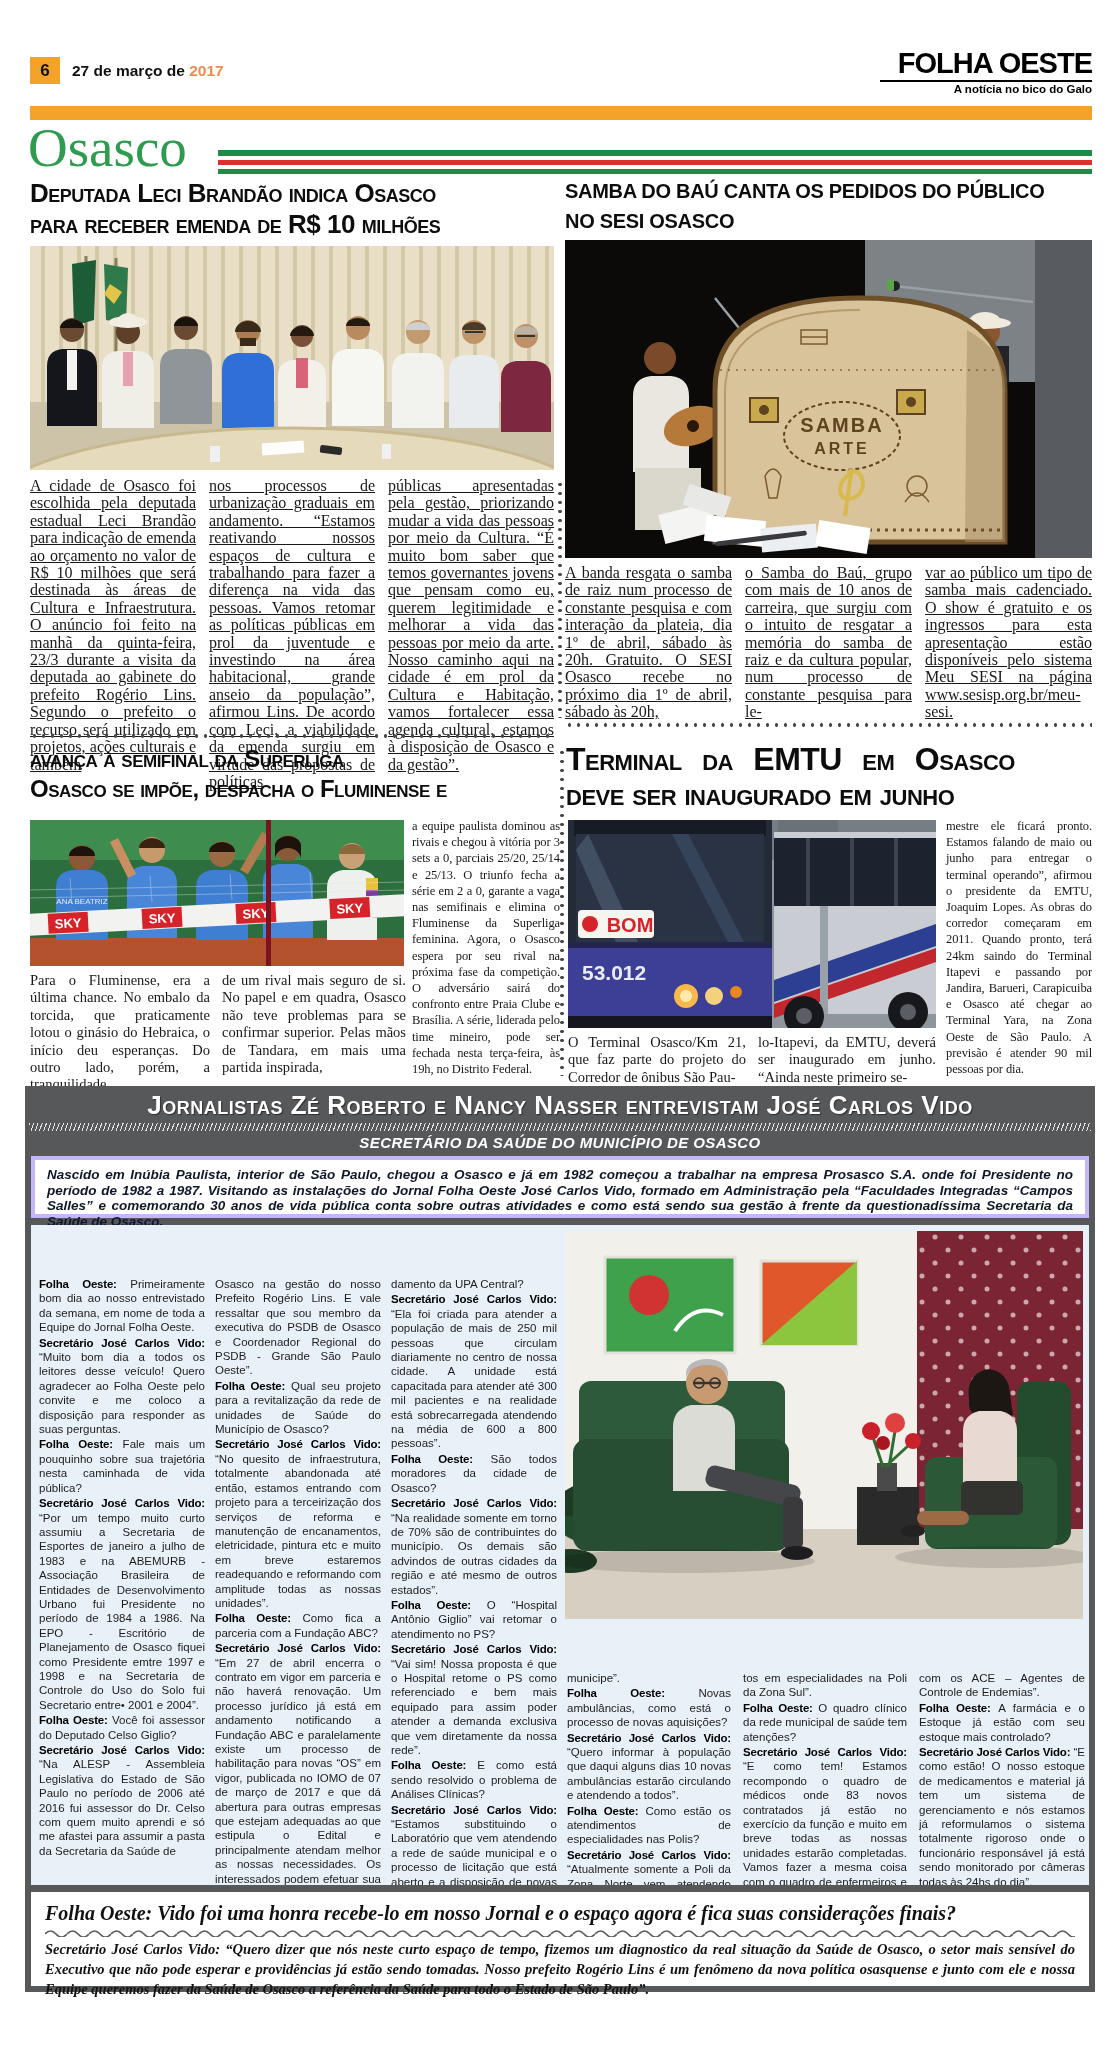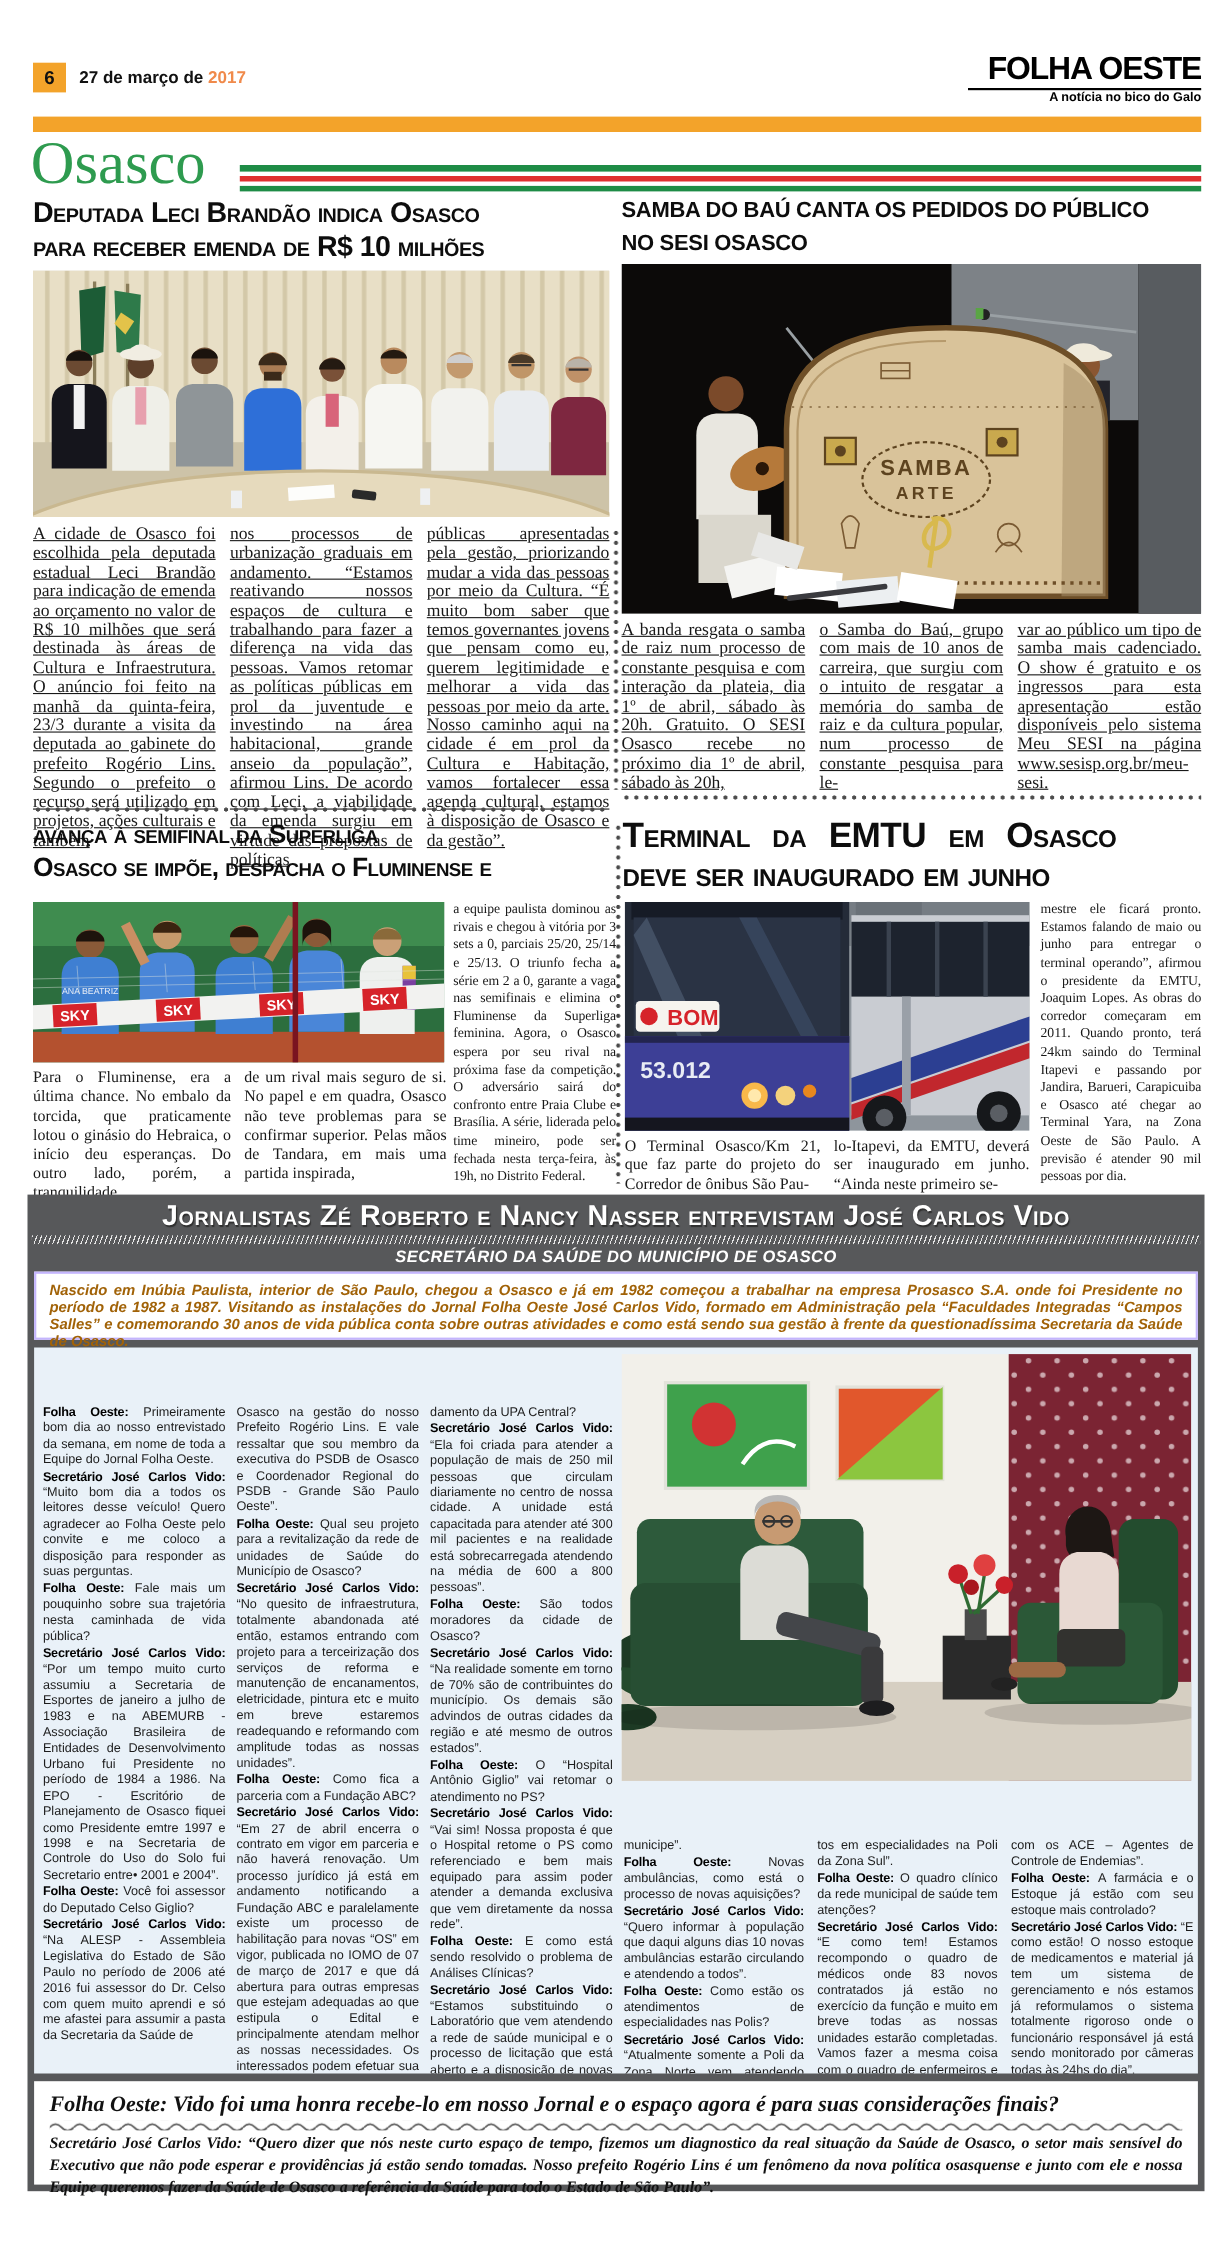--- a/index.html
+++ b/index.html
@@ -38,22 +38,22 @@
           background-size:9px 6px;background-repeat:repeat-x;}
   .dots-v{background-image:radial-gradient(circle,#4a4a4a 1.7px,transparent 1.9px);
           background-size:6px 9px;background-repeat:repeat-y;}
   
   .iv-wrap{background:#57585a;}
   .iv-title{font-family:"Liberation Sans",sans-serif;font-weight:700;font-variant:small-caps;
             font-size:26px;line-height:33px;color:#fff;text-align:center;letter-spacing:0.5px;
             text-shadow:1px 1px 1px #2e2e2e;}
   .iv-hatch{background:repeating-linear-gradient(110deg,rgba(255,255,255,.85) 0 1px,transparent 1px 4px);}
   .iv-sub{font:700 italic 15px/20px "Liberation Sans",sans-serif;color:#fff;text-align:center;letter-spacing:0.4px;}
-  .iv-intro{background:#fff;border:2px solid #c4b5fd;box-sizing:border-box;padding:7px 12px;
-            font:700 italic 13.5px/15.5px "Liberation Sans",sans-serif;color:#a16207;text-align:justify;}
+  .iv-intro{background:#fff;border:4px solid #c4b5fd;box-sizing:border-box;padding:7px 12px;
+            font:700 italic 13.5px/15.5px "Liberation Sans",sans-serif;color:#0f172a;text-align:justify;}
   .qa-box{background:#e9f1f8;overflow:hidden;}
   .qa-col{font:11.5px/14.4px "Liberation Sans",sans-serif;color:#1c1c1c;text-align:justify;overflow:hidden;margin-top:44px;}
   .qa-p{margin:0 0 1px 0;}
   .qa-label{font-weight:700;letter-spacing:-0.2px;color:#000;}
   .final-box{background:#fff;box-sizing:border-box;padding:8px 14px 6px 14px;}
   .final-q{font:700 italic 20px/26px "Liberation Serif",serif;color:#111;}
   .final-a{font:700 italic 14.5px/20px "Liberation Serif",serif;color:#111;text-align:justify;margin-top:2px;}
   svg.photo{position:absolute;display:block;}
 </style>
 </head>
@@ -491,21 +491,21 @@
       <div class="abs qa-col" style="left:888px;top:402px;width:166px;height:250px;">
           <p class="qa-p">com os ACE – Agentes de Controle de Endemias”.</p>
           <p class="qa-p"><b class="qa-label">Folha Oeste: </b>A farmácia e o Estoque já estão com seu estoque mais controlado?</p>
           <p class="qa-p"><b class="qa-label">Secretário José Carlos Vido: </b>“E como estão! O nosso estoque de medicamentos e material já tem um sistema de gerenciamento e nós estamos já reformulamos o sistema totalmente rigoroso onde o funcionário responsável já está sendo monitorado por câmeras todas às 24hs do dia”.</p>
         </div>
     </div>
 
     <div class="abs final-box" style="left:6px;top:806px;width:1058px;height:94px;">
       <div class="final-q">
         <span>Folha Oeste:</span>
-        <span>Vido foi uma honra recebe-lo em nosso Jornal e o espaço agora é para suas considerações finais?</span>
+        <span>Vido foi uma honra recebe-lo em nosso Jornal e o espaço agora é fica suas considerações finais?</span>
       </div>
       <svg width="1030" height="9" viewBox="0 0 1030 9" style="display:block;margin:2px 0;">
         <defs>
           <pattern id="p-wv" width="22" height="9" patternUnits="userSpaceOnUse">
             <path d="M0 6 Q5.5 0 11 6 T22 6" fill="none" stroke="#5a5a5a" stroke-width="1.6"></path>
           </pattern>
         </defs>
         <rect width="1030" height="9" fill="url(#p-wv)"></rect>
       </svg>
       <div class="final-a">

